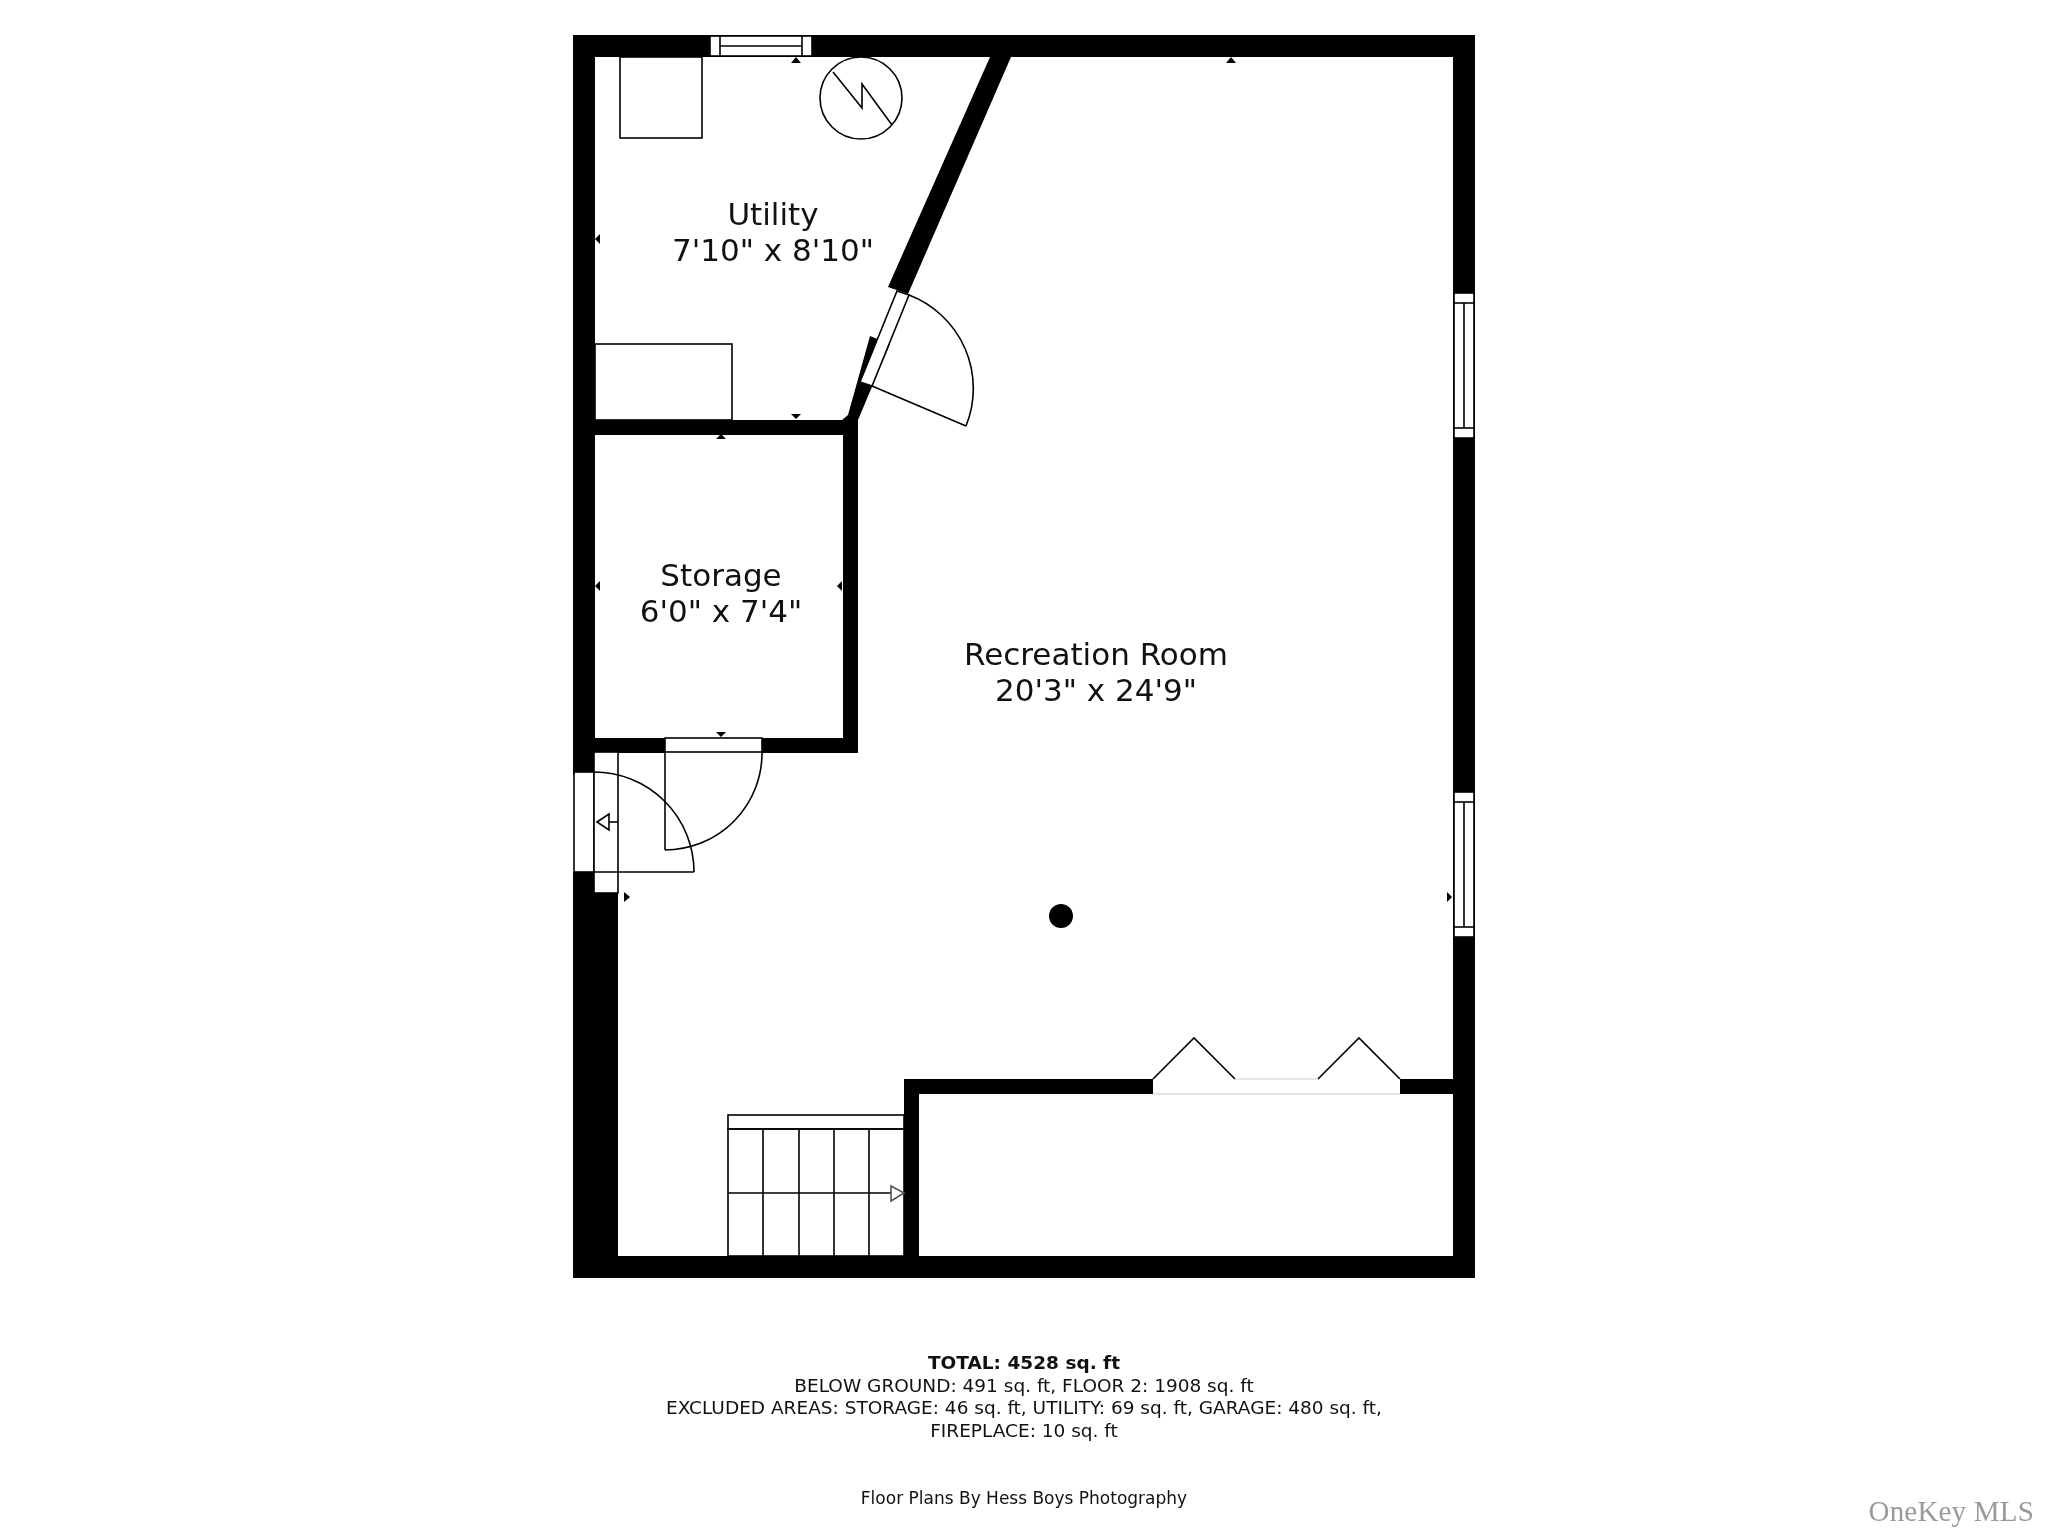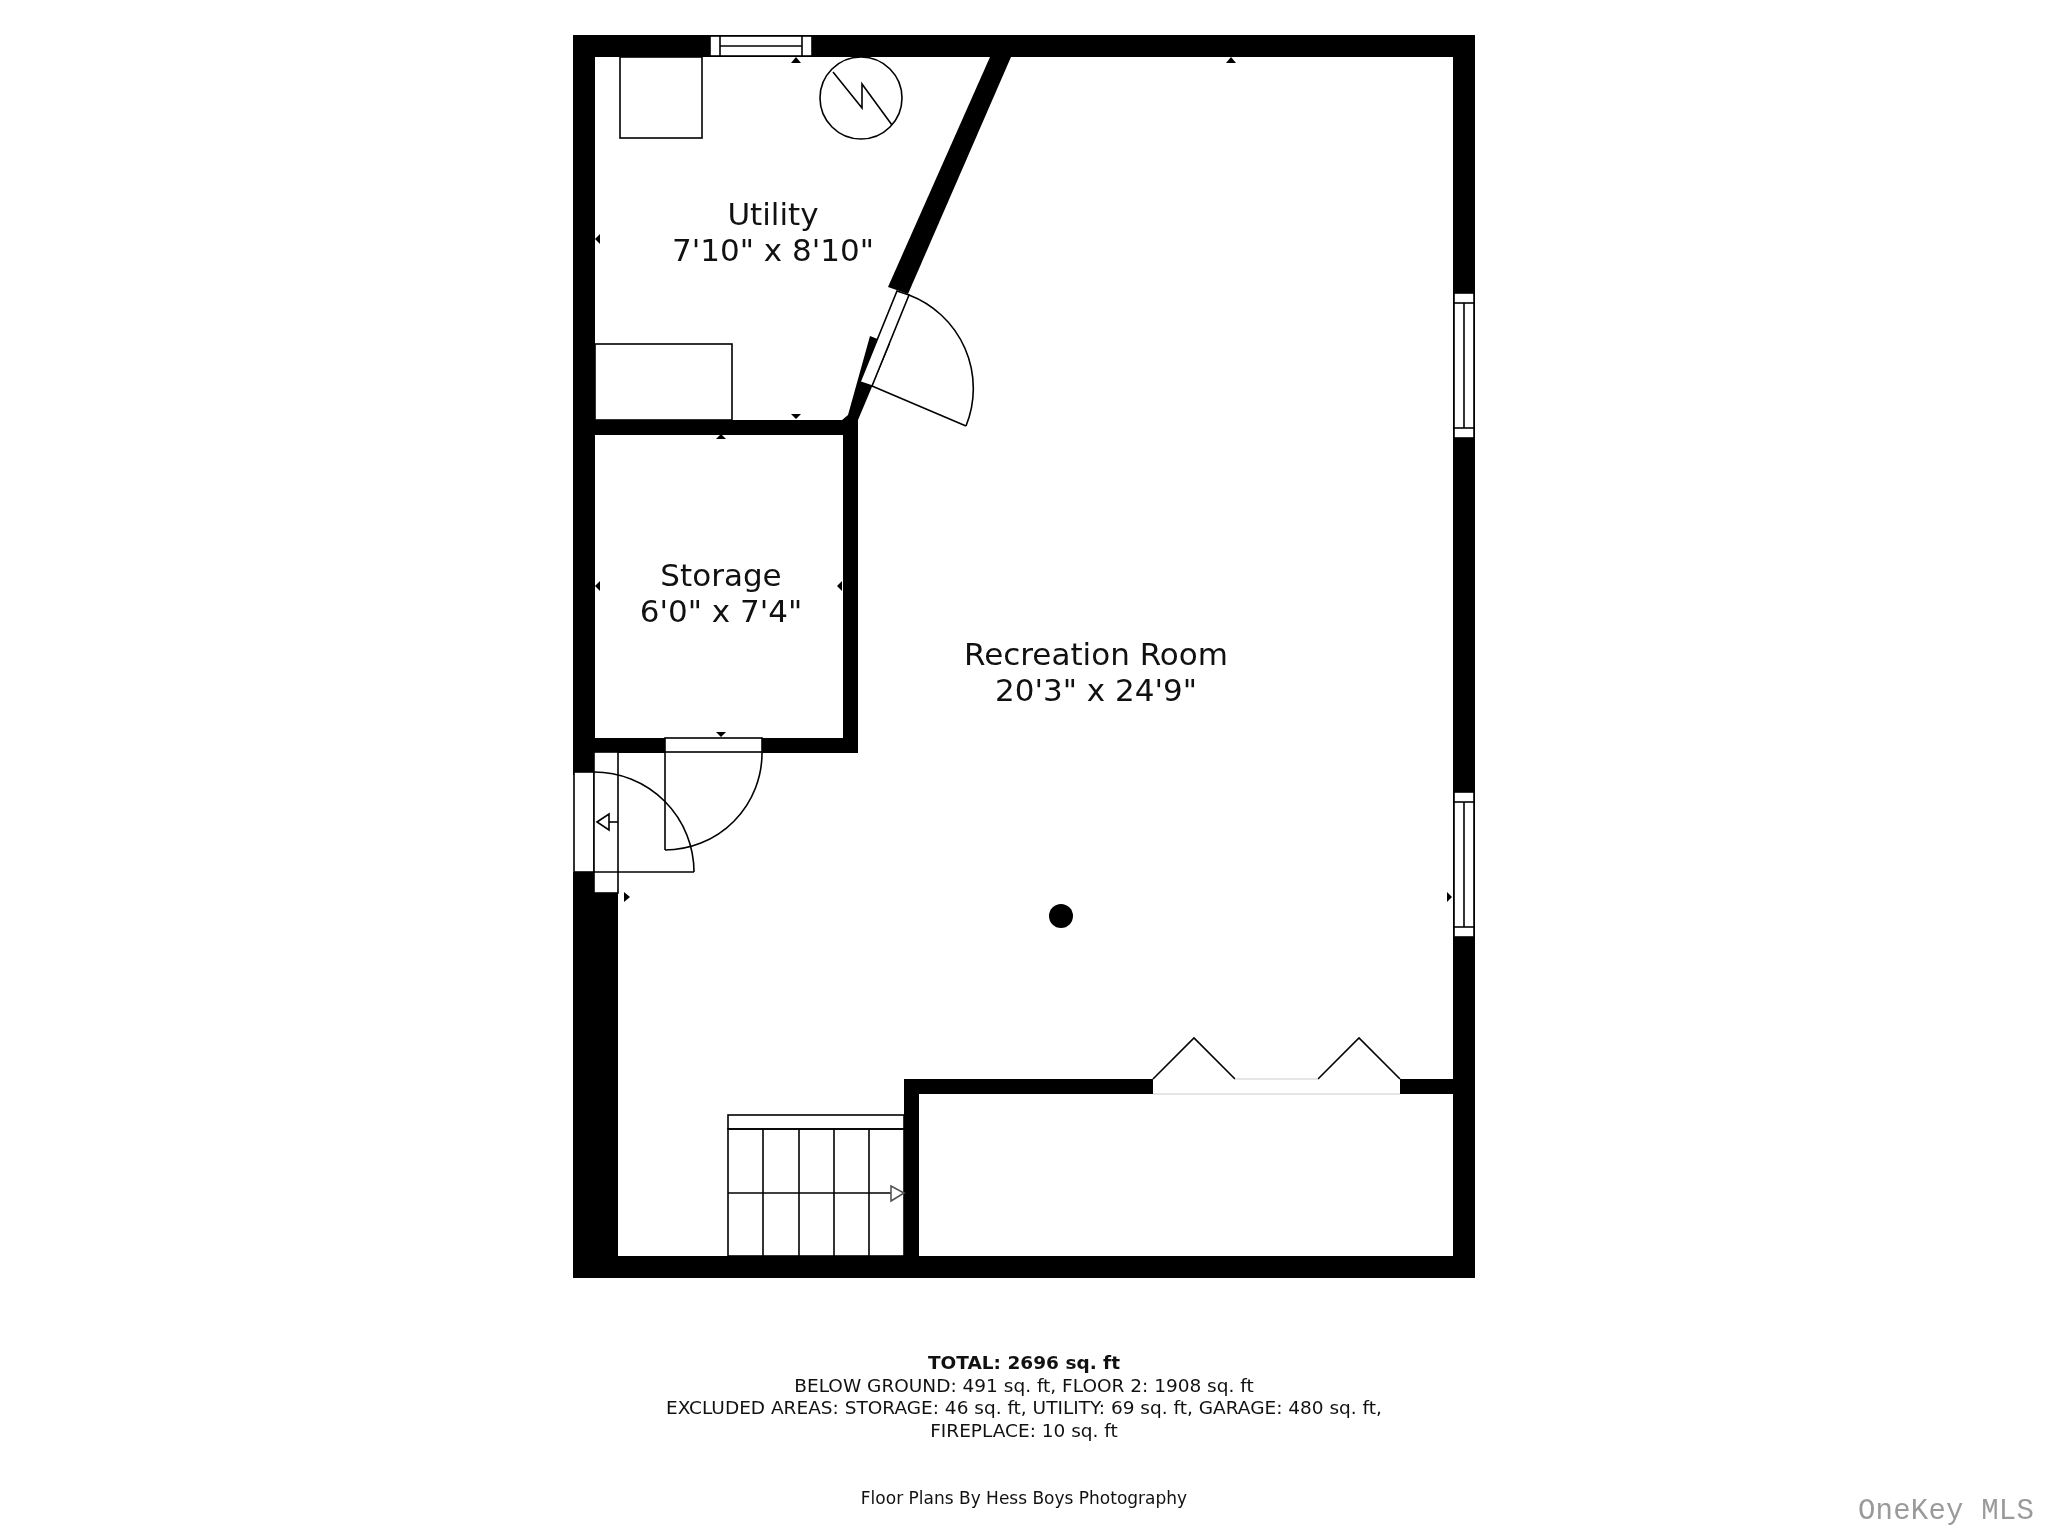--- a/index.html
+++ b/index.html
@@ -2,21 +2,21 @@
 <html><head>
 <meta charset="utf-8">
 <style>
   html, body { margin: 0; padding: 0; background: #ffffff; }
   body { width: 2048px; height: 1536px; position: relative; overflow: hidden; font-family: "DejaVu Sans", sans-serif; }
   #plan { position: absolute; left: 0; top: 0; width: 2048px; height: 1536px; }
   .room-label { font-family: "DejaVu Sans", sans-serif; font-size: 31px; fill: #111; text-anchor: middle; }
   .summary { position: absolute; left: 0; width: 2048px; top: 1352px; text-align: center; color: #111; font-family: "DejaVu Sans", sans-serif; font-size: 18.5px; line-height: 22.5px; }
   .summary .total { font-weight: bold; }
   .credit { position: absolute; left: 0; width: 2048px; top: 1488px; text-align: center; font-size: 17px; color: #111; font-family: "DejaVu Sans", sans-serif; }
-  .watermark { position: absolute; right: 14px; bottom: 8px; font-family: Liberation Mono, monospace; font-size: 29px; color: #9a9a9a; letter-spacing: 0.2px; }
+  .watermark { position: absolute; right: 14px; bottom: 8px; font-family: Liberation Serif, serif; font-size: 29px; color: #9a9a9a; letter-spacing: 0.2px; }
 </style>
 </head>
 <body>
 
 <svg id="plan" viewBox="0 0 2048 1536" xmlns="http://www.w3.org/2000/svg">
   <g fill="#000">
 
     <rect x="573" y="35" width="902" height="22"></rect>
 
     <rect x="1453" y="35" width="22" height="1243"></rect>
@@ -132,21 +132,21 @@
     <text class="room-label" x="721" y="586">Storage</text>
     <text class="room-label" x="721" y="622">6'0" x 7'4"</text>
   </g>
   <g>
     <text class="room-label" x="1096" y="665">Recreation Room</text>
     <text class="room-label" x="1096" y="701">20'3" x 24'9"</text>
   </g>
 </svg>
 
 <div class="summary">
-  <div class="total">TOTAL: 2696 sq. ft</div>
+  <div class="total">TOTAL: 4528 sq. ft</div>
   <div>BELOW GROUND: 491 sq. ft, FLOOR 2: 1908 sq. ft</div>
   <div>EXCLUDED AREAS: STORAGE: 46 sq. ft, UTILITY: 69 sq. ft, GARAGE: 480 sq. ft,</div>
   <div>FIREPLACE: 10 sq. ft</div>
 </div>
 
 <div class="credit">Floor Plans By Hess Boys Photography</div>
 
 <div class="watermark">OneKey MLS</div>
 
 </body></html>

